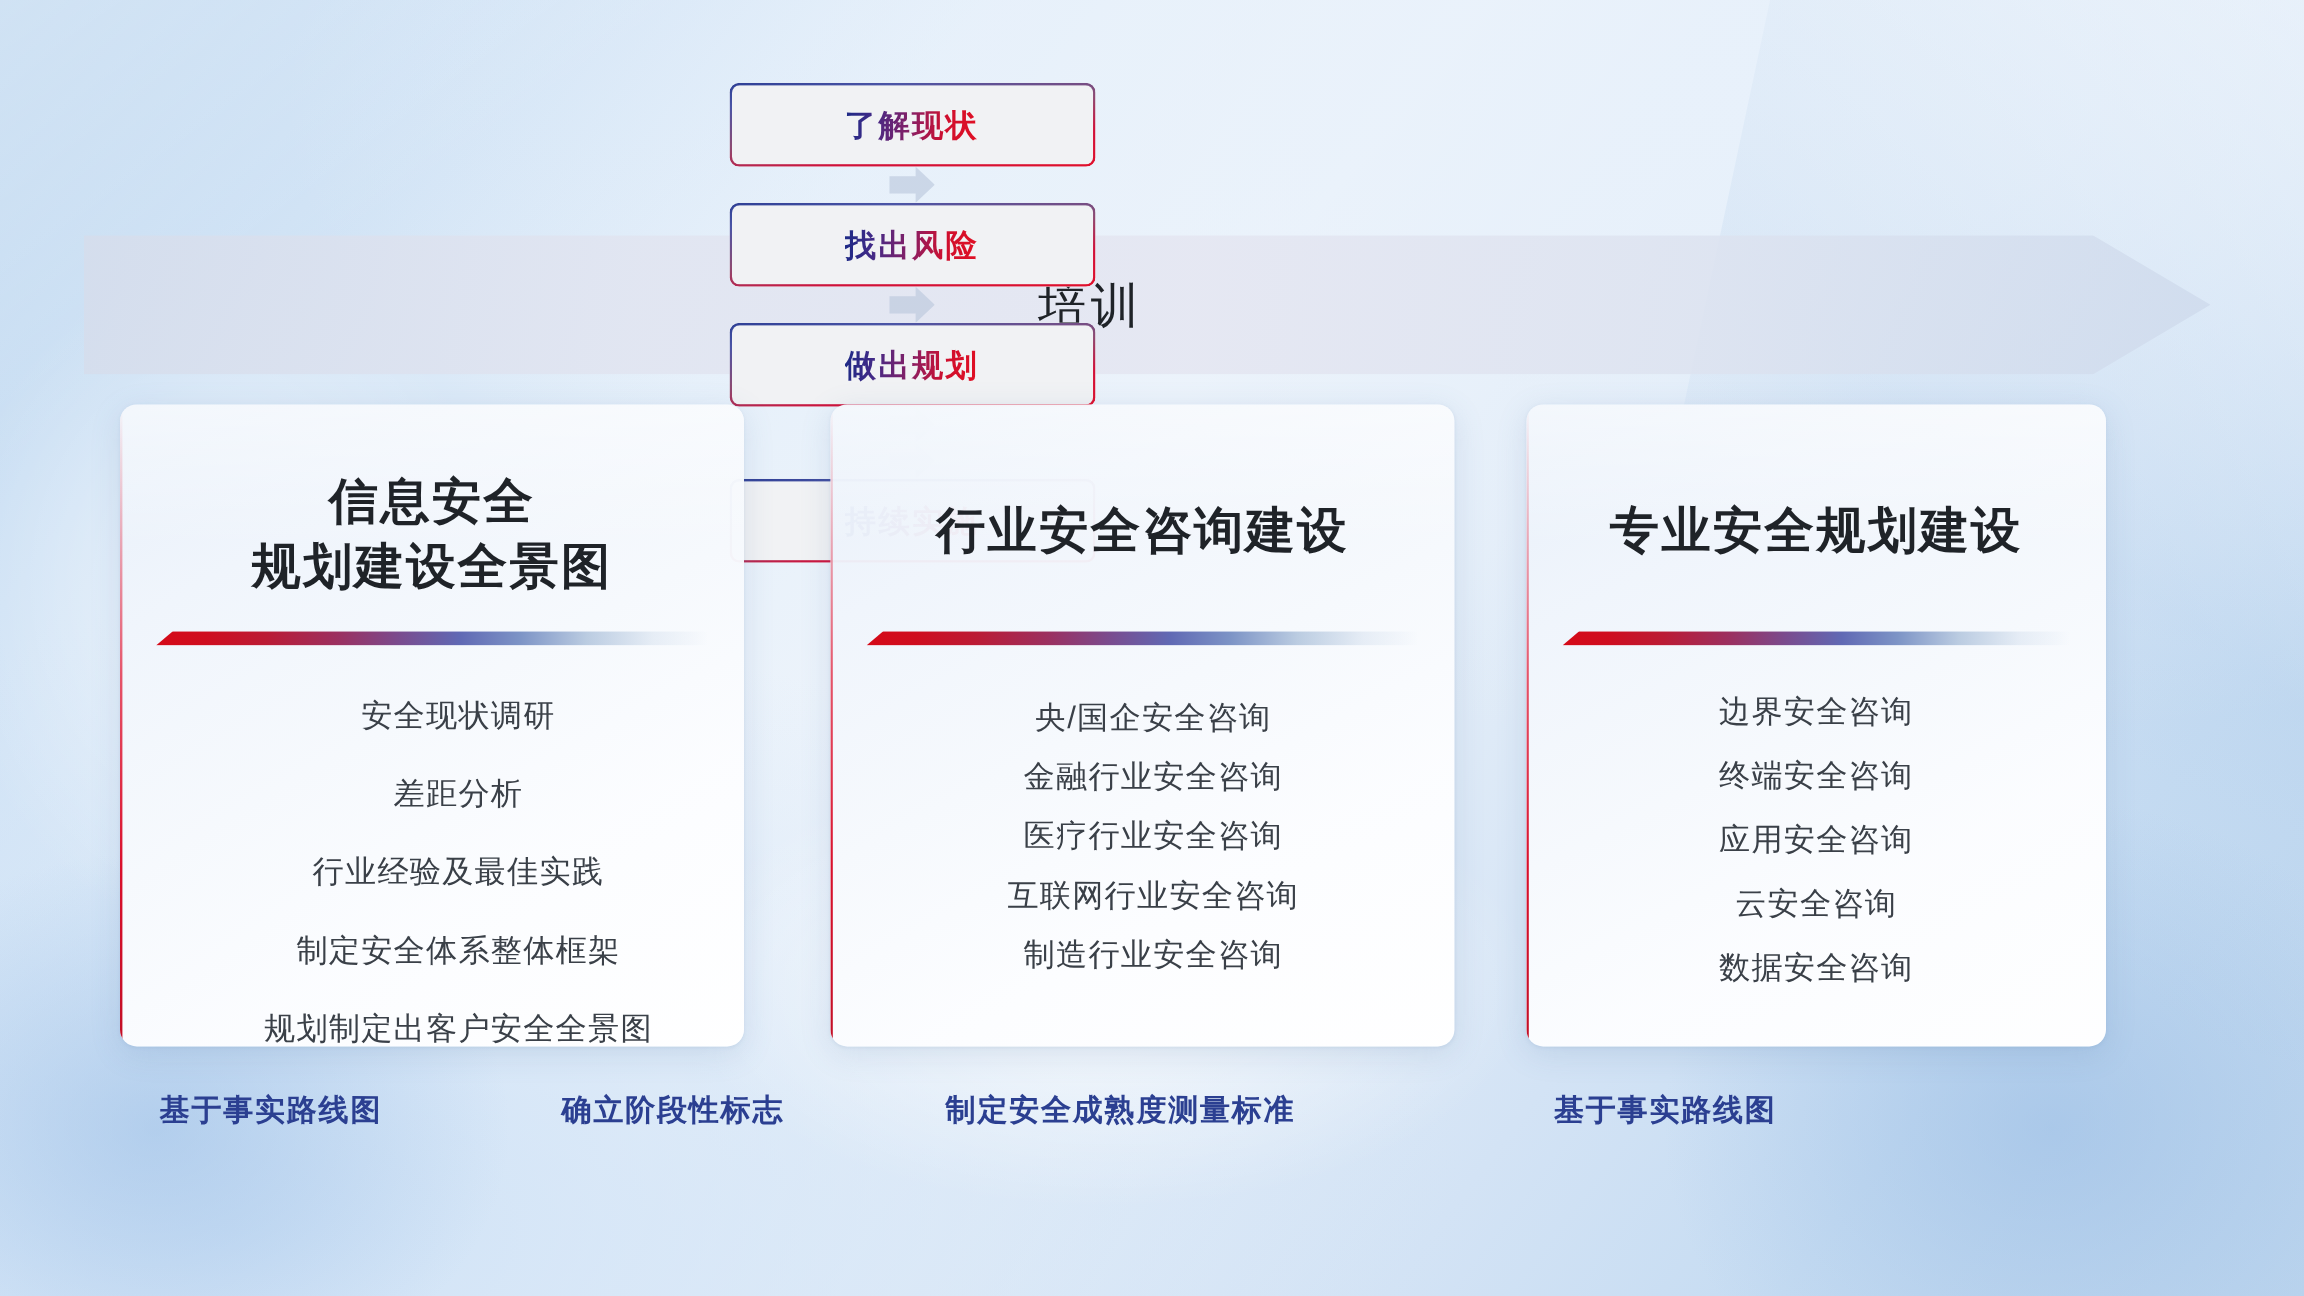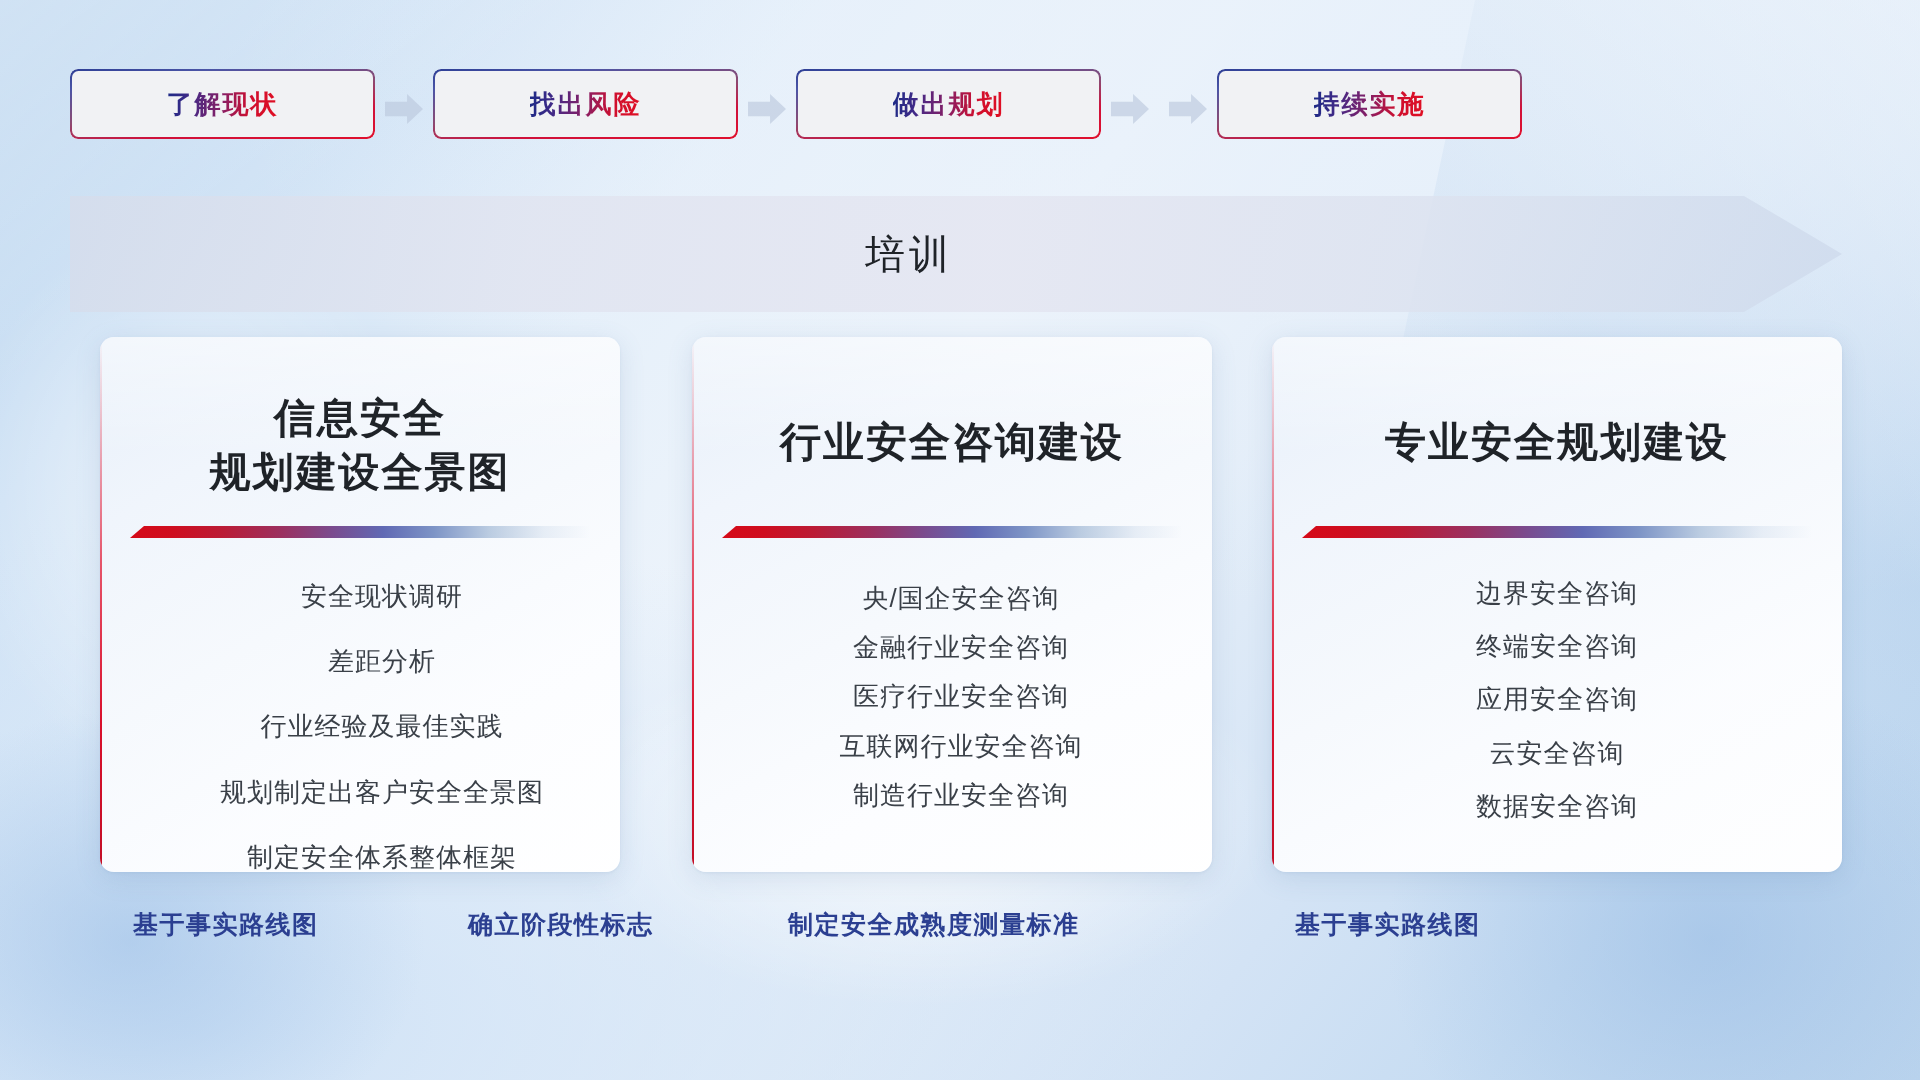--- a/index.html
+++ b/index.html
@@ -50,21 +50,21 @@
     background:radial-gradient(closest-side, rgba(150,186,227,.55), rgba(150,186,227,0) 72%);
   }
   .bg-blue-bl{
     position:absolute; left:-280px; bottom:-180px; width:820px; height:640px;
     background:radial-gradient(closest-side, rgba(143,182,226,.48), rgba(143,182,226,0) 72%);
   }
 
   
   #step-row{
     position:absolute; left:0; top:69px; width:1520px; height:80px;
-    display:flex; z-index:5;
+    display:flex; align-items:center; z-index:5;flex-direction:column;
   }
   .step-box{
     position:relative;
     width:305px; height:70px;
     border-radius:8px;
     background:#f1f2f4;
     display:flex; align-items:center; justify-content:center;
     flex:0 0 auto;
   }
   .step-box::before{
@@ -135,21 +135,21 @@
     position:absolute; left:0; top:0; bottom:0; width:2.4px;
     background:linear-gradient(180deg, rgba(224,16,44,0) 0%, rgba(224,16,44,.18) 12%, rgba(224,16,44,.70) 42%, #d9102c 72%, #c20f27 100%);
   }
   .card-top-sheen{
     position:absolute; left:0; right:0; top:0; height:120px;
     background:linear-gradient(180deg, rgba(255,255,255,.5), rgba(255,255,255,0));
     pointer-events:none;
   }
   #card-1{ left:100px; width:520px; }
   #card-2{ left:692px; width:520px; }
-  #card-3{ left:1272px; width:570px; }
+  #card-3{ left:1272px; width:483px; }
 
   .card-title{
     position:absolute; left:0; right:0;
     text-align:center;
     font-size:41px; font-weight:700; color:#1f2328; letter-spacing:2px;
     line-height:1.32;
   }
   #card-1 .card-title{ top:54px; }
   #card-2 .card-title{ top:78px; }
   #card-3 .card-title{ top:78px; }
@@ -253,22 +253,22 @@
       <div>信息安全</div>
       <div>规划建设全景图</div>
     </div>
     <div class="divider-wrap">
       <div class="divider"></div>
     </div>
     <div class="card-list">
       <div class="card-list-item">安全现状调研</div>
       <div class="card-list-item">差距分析</div>
       <div class="card-list-item">行业经验及最佳实践</div>
+      <div class="card-list-item">制定安全体系整体框架</div>
       <div class="card-list-item">规划制定出客户安全全景图</div>
-      <div class="card-list-item">制定安全体系整体框架</div>
     </div>
   </div>
 
   <div class="card" id="card-2">
     <div class="card-top-sheen"></div>
     <div class="card-title">
       <div>行业安全咨询建设</div>
     </div>
     <div class="divider-wrap">
       <div class="divider"></div>

